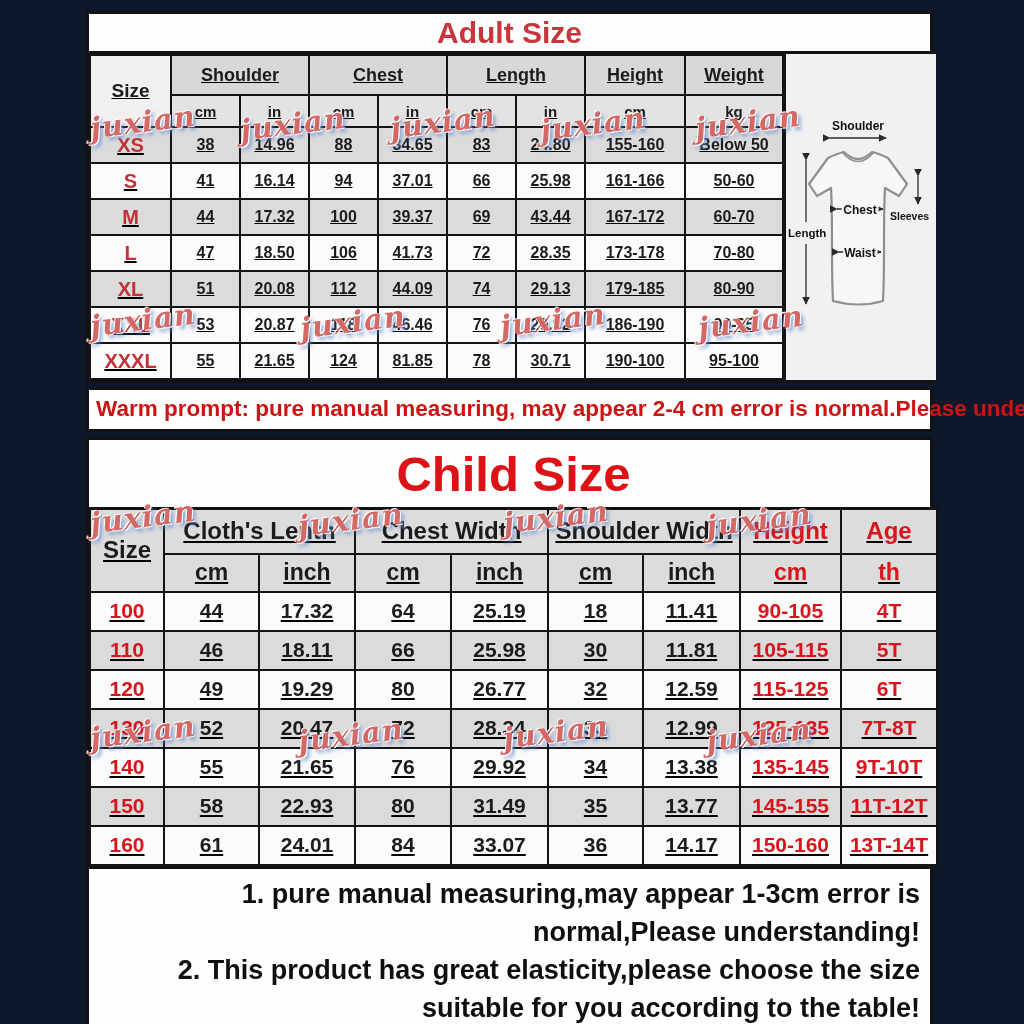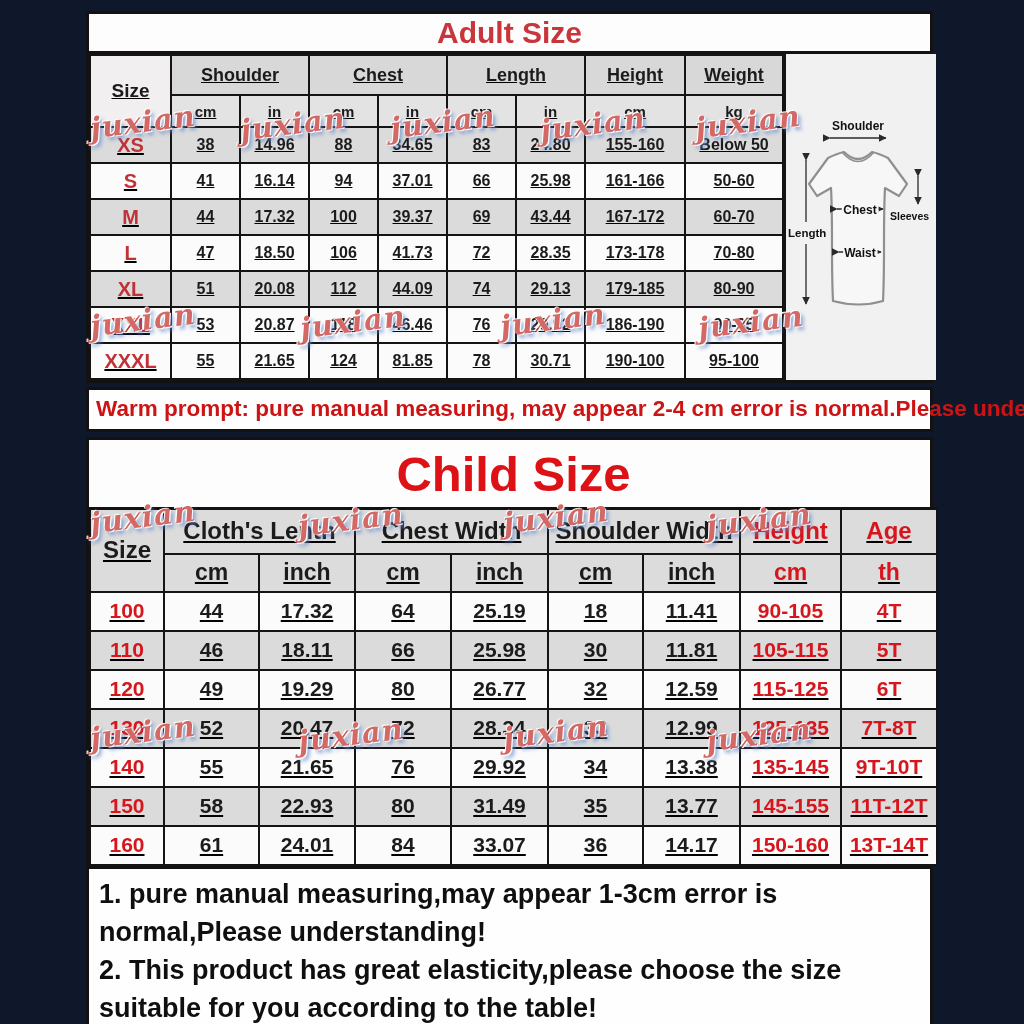--- a/index.html
+++ b/index.html
@@ -40,21 +40,21 @@
   .child-table { width:100%; border-top:3px solid #121212; }
   .child-table td { font-weight:bold; }
   .child-table .hd { background:#dcdcdc; font-size:24px; height:45px; }
   .child-table .unit td { background:#dcdcdc; font-size:23px; height:38px; }
   .child-table .r td { font-size:21px; height:39px; }
   .red { color:#d6161c !important; }
   .child-table .r .sz { color:#d6161c; }
 
   
   .notes { border-top:3px solid #121212; background:#fefefe; padding:6px 10px 8px 10px; }
-  .notes p { font-size:27px; font-weight:bold; color:#0f0f0f; line-height:1.42; }
+  .notes p { font-size:27px; font-weight:bold; color:#0f0f0f; line-height:1.42;text-align:right; }
 
   
   .wm { position:absolute; font-family:"DejaVu Serif", serif; font-style:italic; font-weight:bold;
         font-size:29px; letter-spacing:1px; color:rgba(198,62,58,0.78);
         text-shadow:1px 1px 0 rgba(255,255,255,0.95), -1px -1px 0 rgba(255,255,255,0.95),
                     3px 4px 4px rgba(95,135,205,0.65);
         transform:rotate(-7deg); pointer-events:none; z-index:5; }
 </style>
 </head>
 <body>

